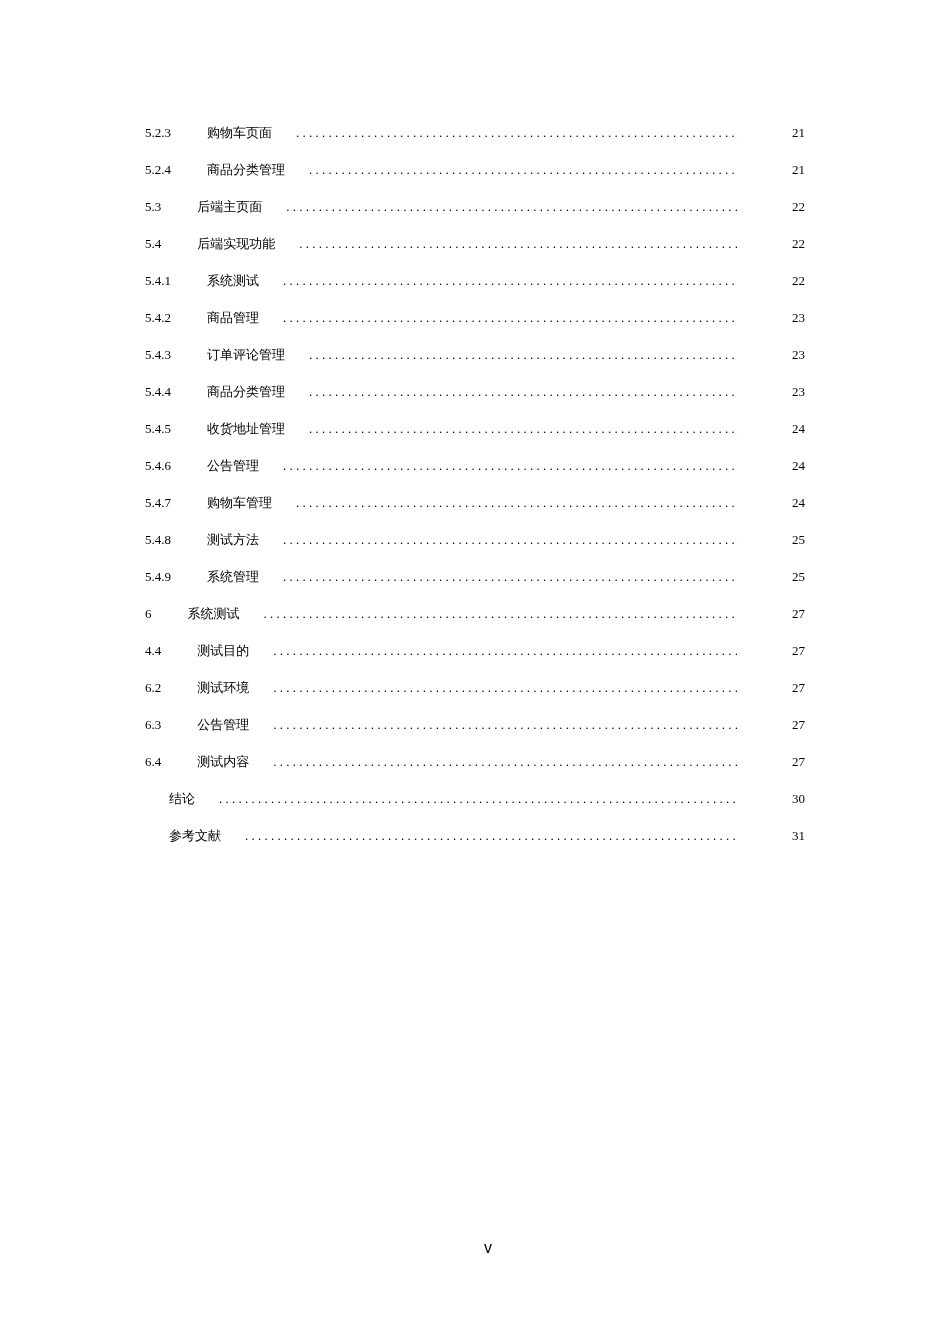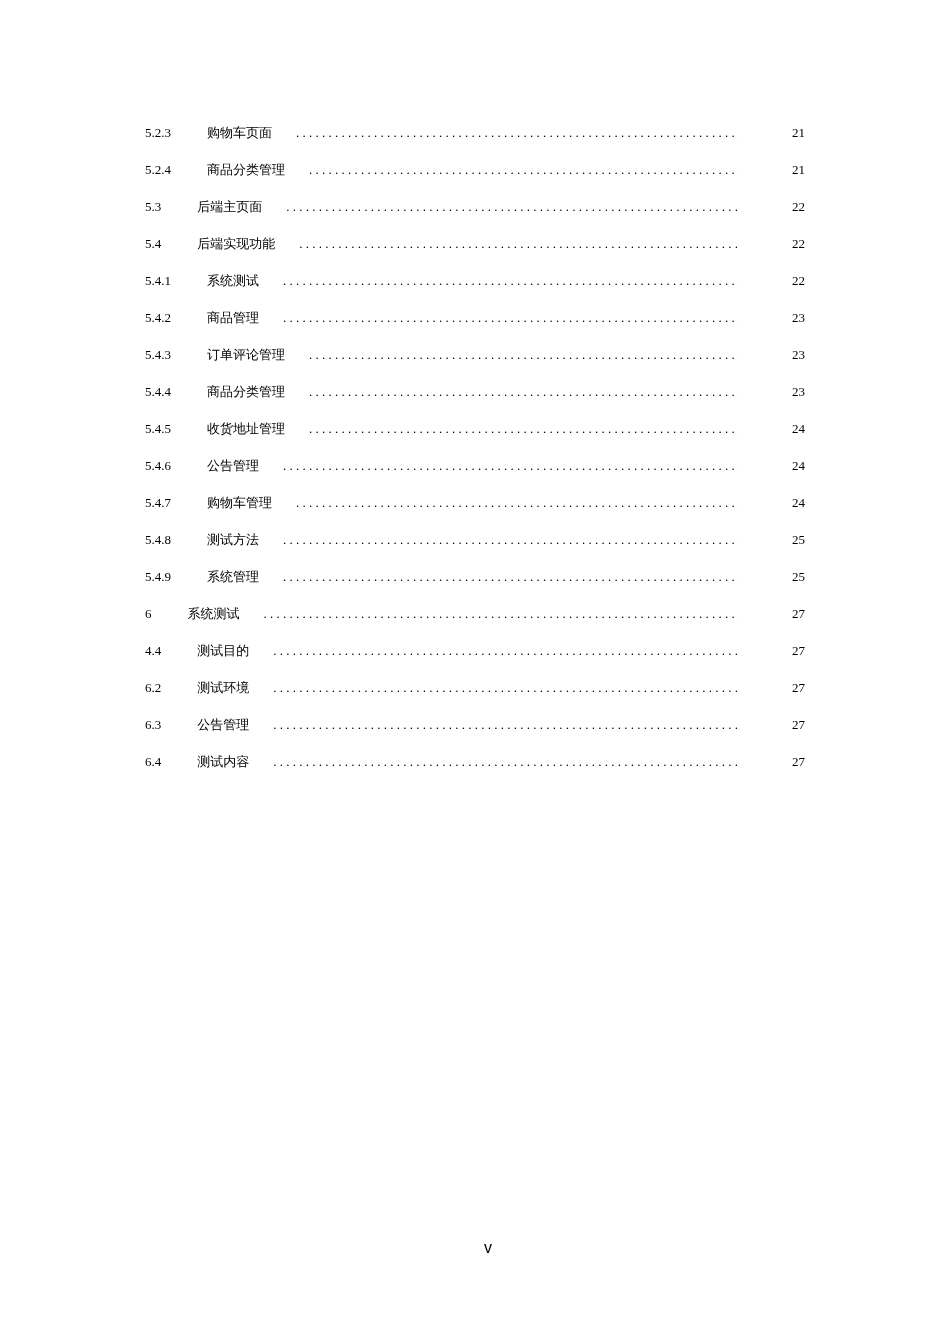--- a/index.html
+++ b/index.html
@@ -194,20 +194,32 @@
     </div>
 
     <div class="toc-line">
       <span class="toc-num">6.4</span>
       <span class="toc-title">测试内容</span>
       <span class="toc-dots"></span>
       <span class="toc-pagenum">27</span>
     </div>
 
 
-
+    <div class="toc-line">
+      <span class="toc-num"></span>
+      <span class="toc-title">结论</span>
+      <span class="toc-dots"></span>
+      <span class="toc-pagenum">30</span>
+    </div>
+
+    <div class="toc-line">
+      <span class="toc-num"></span>
+      <span class="toc-title">参考文献</span>
+      <span class="toc-dots"></span>
+      <span class="toc-pagenum">31</span>
+    </div>
 
 
   </div>
 
   <div class="footer">v</div>
 
 </div>
 
 </body></html>

